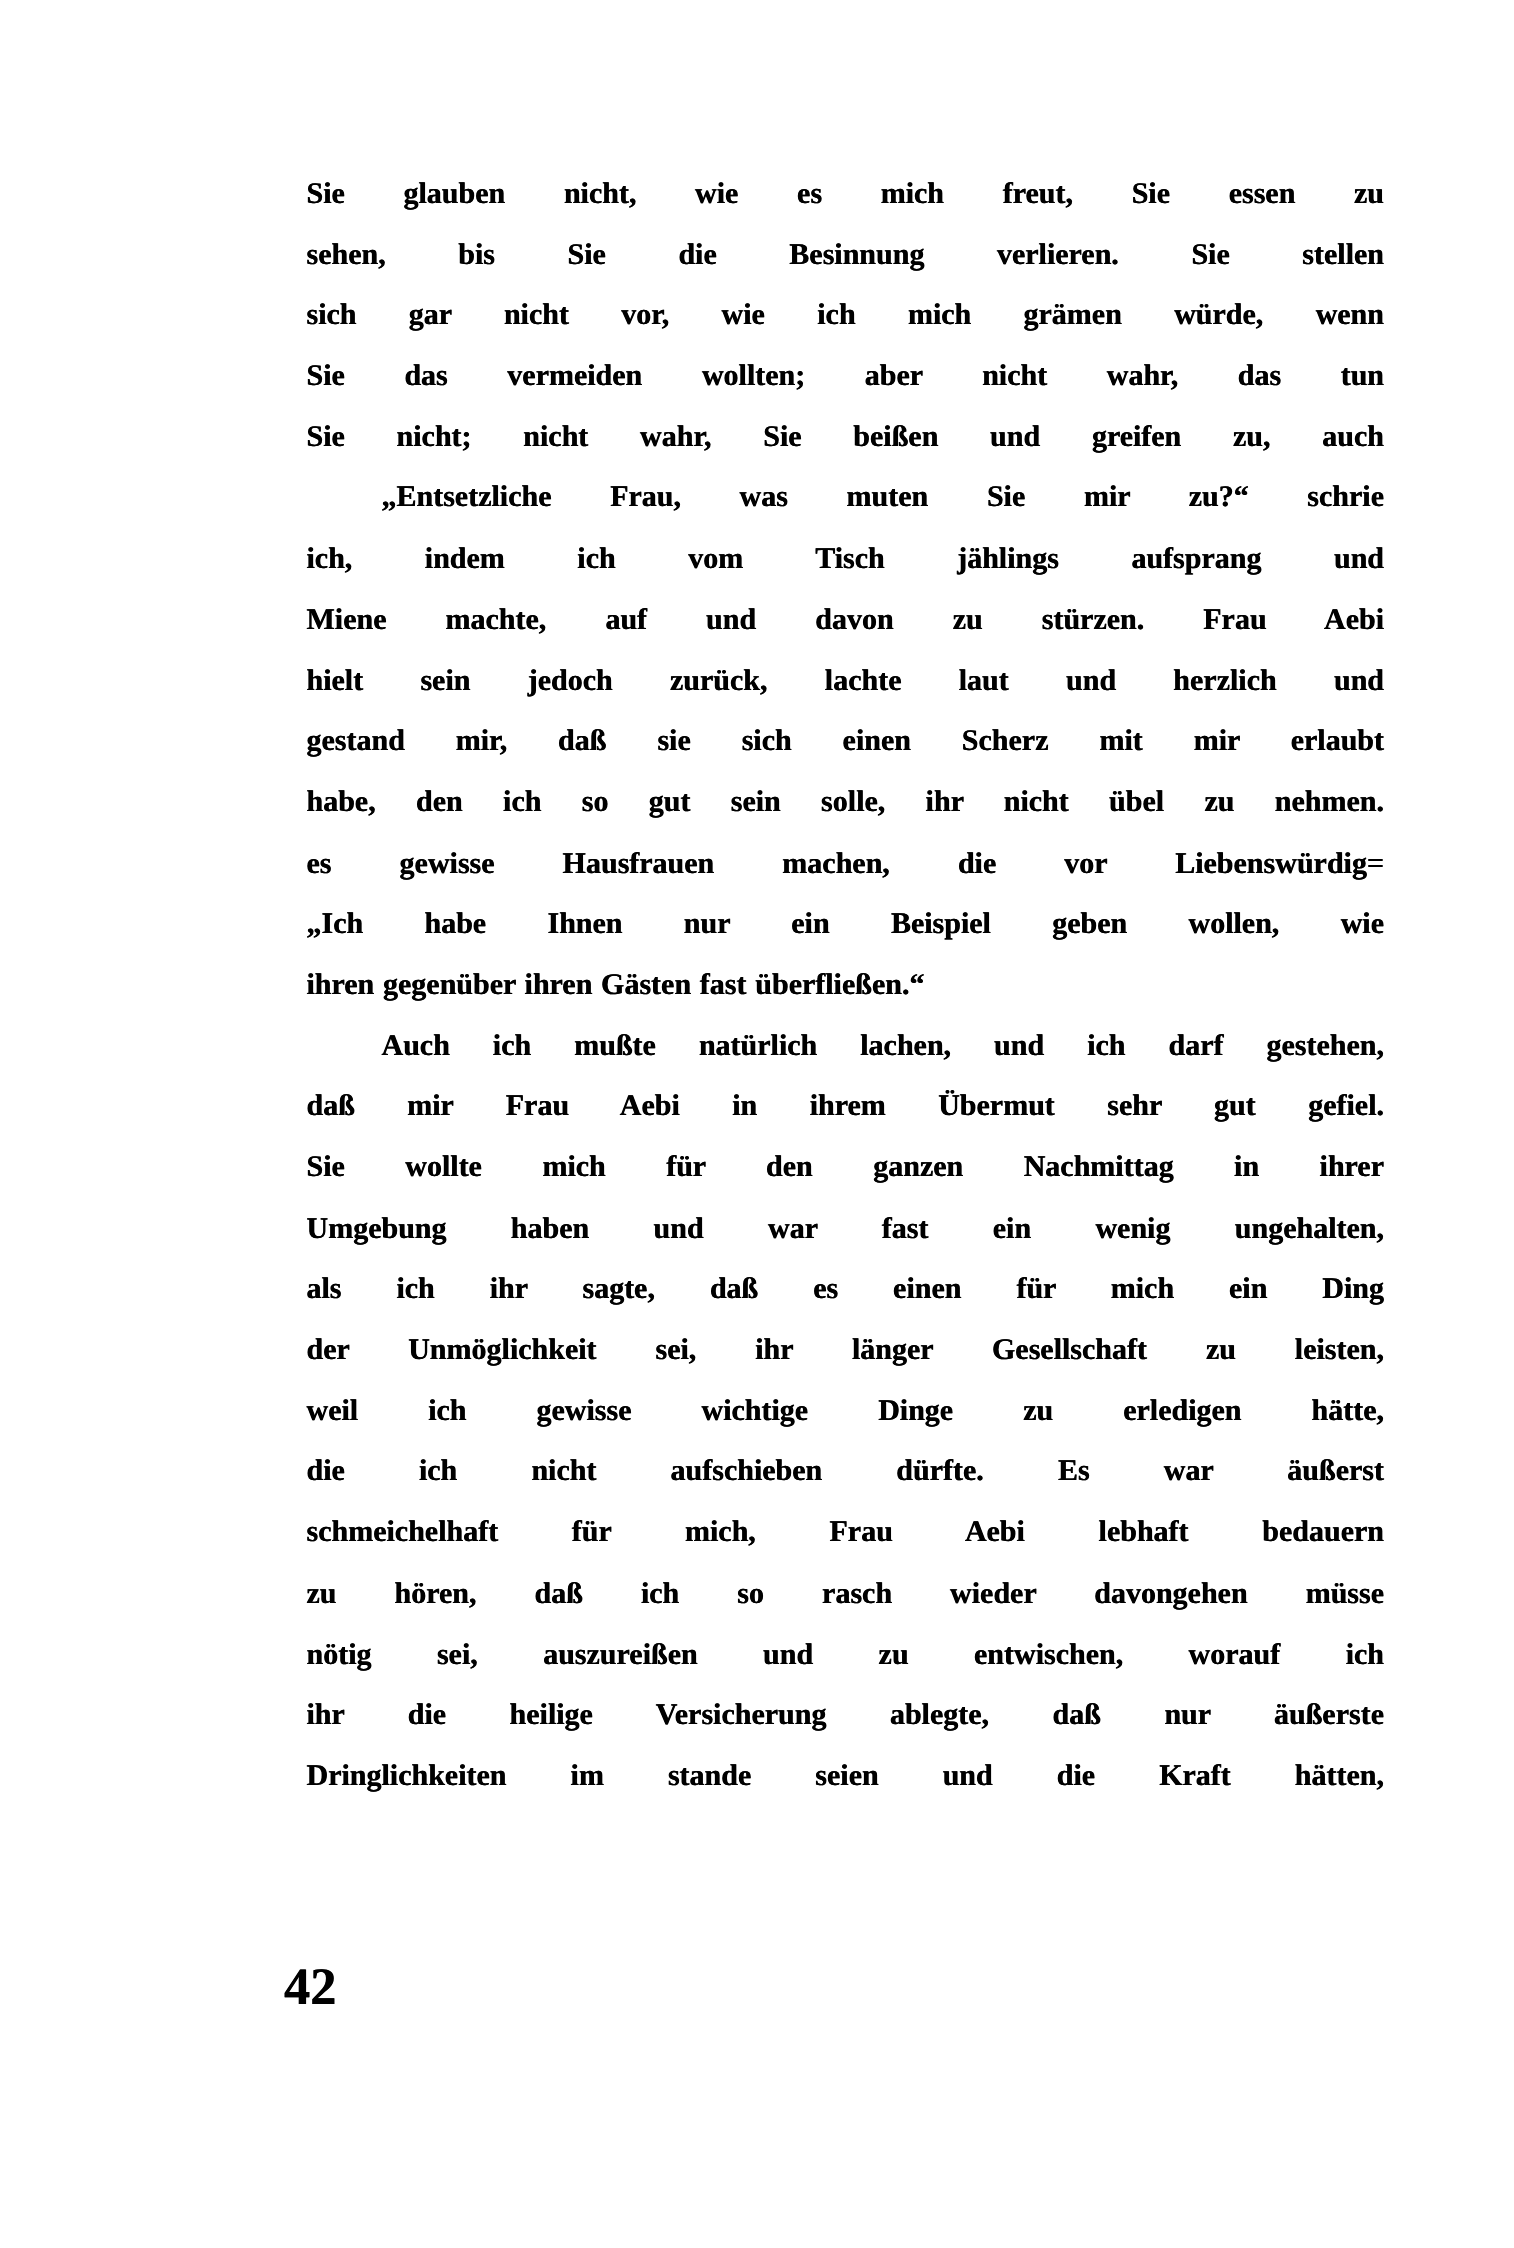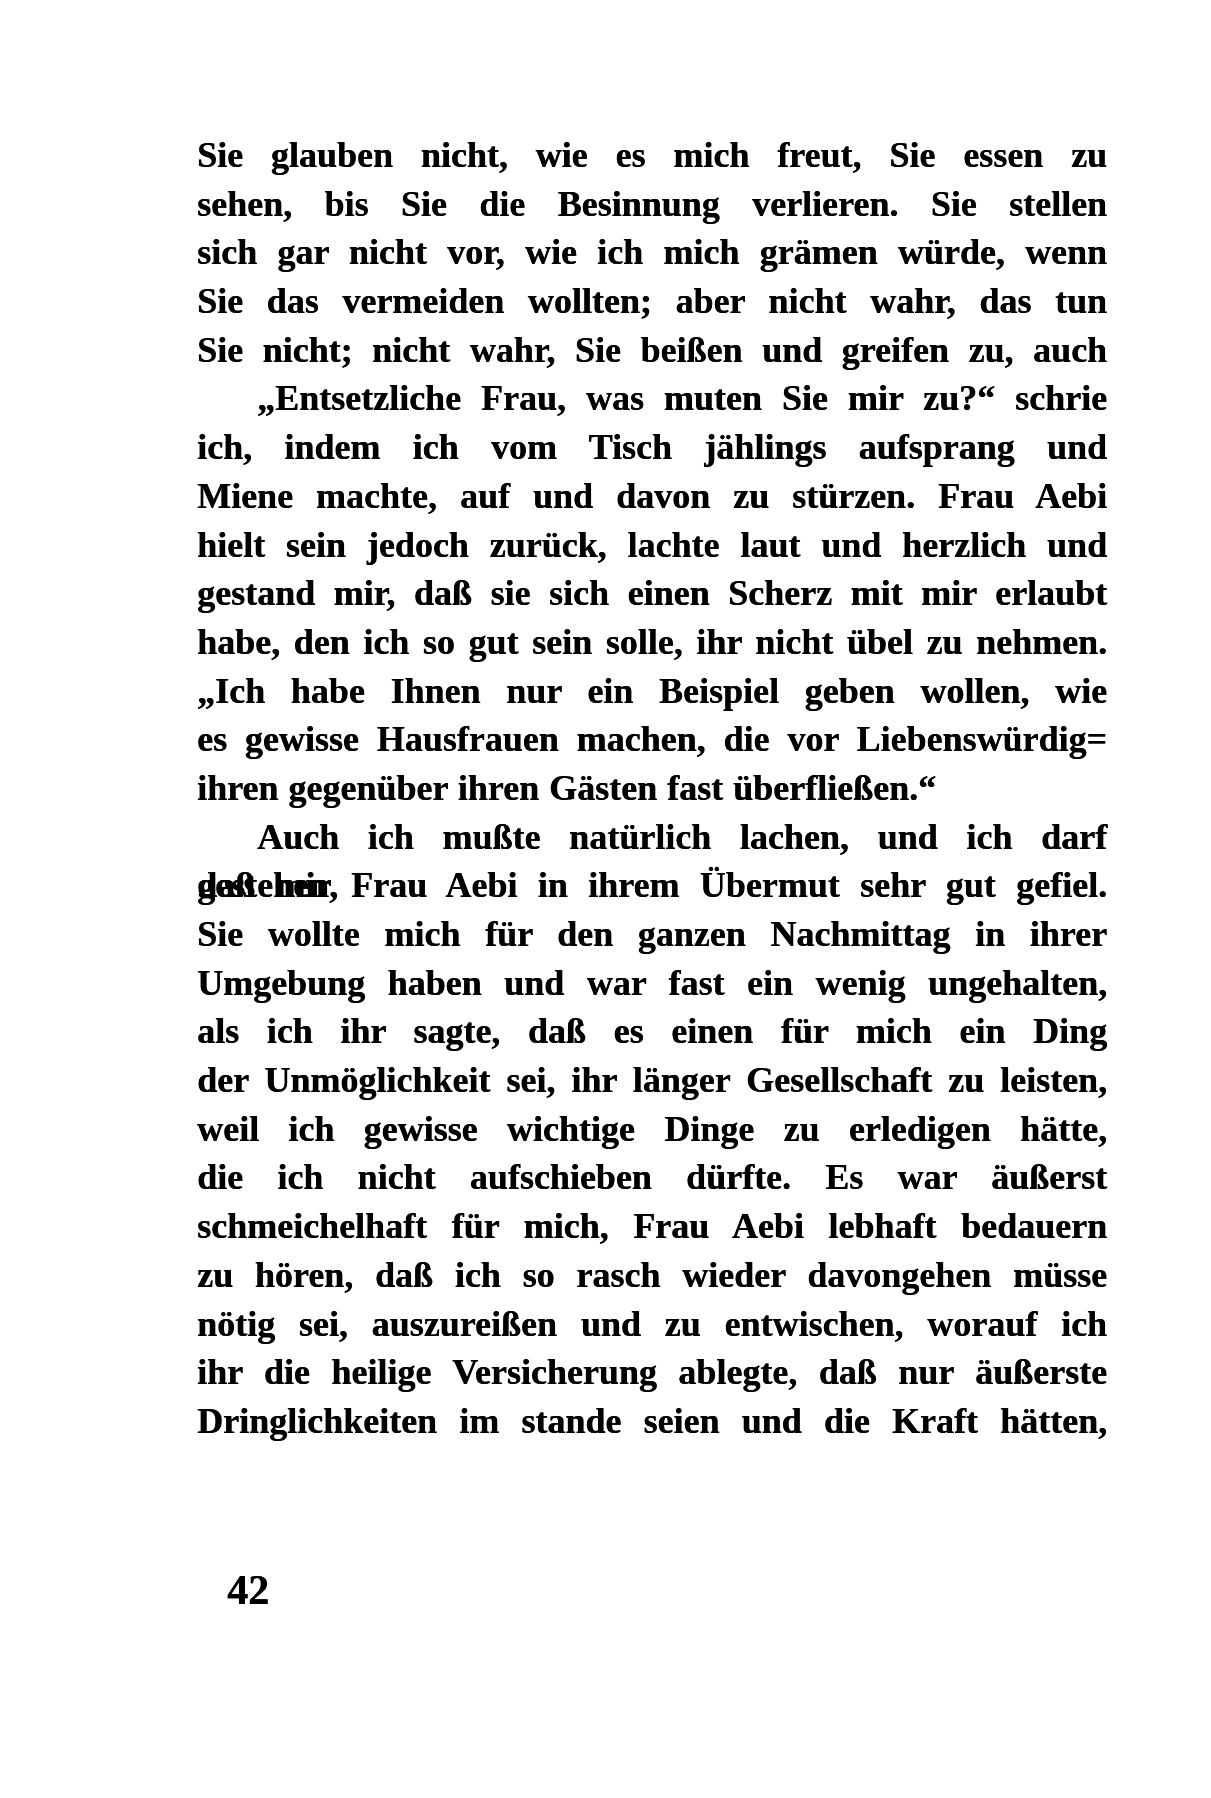--- a/index.html
+++ b/index.html
@@ -24,30 +24,31 @@
   }
   .text-block {
     position: absolute;
     left: 197px;
     top: 131px;
     width: 910px;
     color: #000000;
   }
   .text-line {
     font-weight: bold;
-    font-size: 36px;
+    font-size: 24px;
     height: 48.7px;
     line-height: 48.7px;
     color: #000000;
     text-align: justify;
     text-align-last: justify;
     word-spacing: 1px;
     
     text-shadow: 0.4px 0 0 #000;
     white-space: normal;
+    margin-left: 48px;
   }
   .text-line.short {
     text-align-last: left;
   }
   .text-line.indent {
     text-indent: 60px;
   }
   .page-number {
     position: absolute;
     left: 191px;
@@ -70,22 +71,22 @@
       <div class="text-line">sehen, bis Sie die Besinnung verlieren. Sie stellen</div>
       <div class="text-line">sich gar nicht vor, wie ich mich grämen würde, wenn</div>
       <div class="text-line">Sie das vermeiden wollten; aber nicht wahr, das tun</div>
       <div class="text-line">Sie nicht; nicht wahr, Sie beißen und greifen zu, auch</div>
       <div class="text-line indent">„Entsetzliche Frau, was muten Sie mir zu?“ schrie</div>
       <div class="text-line">ich, indem ich vom Tisch jählings aufsprang und</div>
       <div class="text-line">Miene machte, auf und davon zu stürzen. Frau Aebi</div>
       <div class="text-line">hielt sein jedoch zurück, lachte laut und herzlich und</div>
       <div class="text-line">gestand mir, daß sie sich einen Scherz mit mir erlaubt</div>
       <div class="text-line">habe, den ich so gut sein solle, ihr nicht übel zu nehmen.</div>
+      <div class="text-line">es gewisse Hausfrauen machen, die vor Liebenswürdig=</div>
       <div class="text-line">„Ich habe Ihnen nur ein Beispiel geben wollen, wie</div>
-      <div class="text-line">es gewisse Hausfrauen machen, die vor Liebenswürdig=</div>
       <div class="text-line short">ihren gegenüber ihren Gästen fast überfließen.“</div>
       <div class="text-line indent">Auch ich mußte natürlich lachen, und ich darf gestehen,</div>
       <div class="text-line">daß mir Frau Aebi in ihrem Übermut sehr gut gefiel.</div>
       <div class="text-line">Sie wollte mich für den ganzen Nachmittag in ihrer</div>
       <div class="text-line">Umgebung haben und war fast ein wenig ungehalten,</div>
       <div class="text-line">als ich ihr sagte, daß es einen für mich ein Ding</div>
       <div class="text-line">der Unmöglichkeit sei, ihr länger Gesellschaft zu leisten,</div>
       <div class="text-line">weil ich gewisse wichtige Dinge zu erledigen hätte,</div>
       <div class="text-line">die ich nicht aufschieben dürfte. Es war äußerst</div>
       <div class="text-line">schmeichelhaft für mich, Frau Aebi lebhaft bedauern</div>

